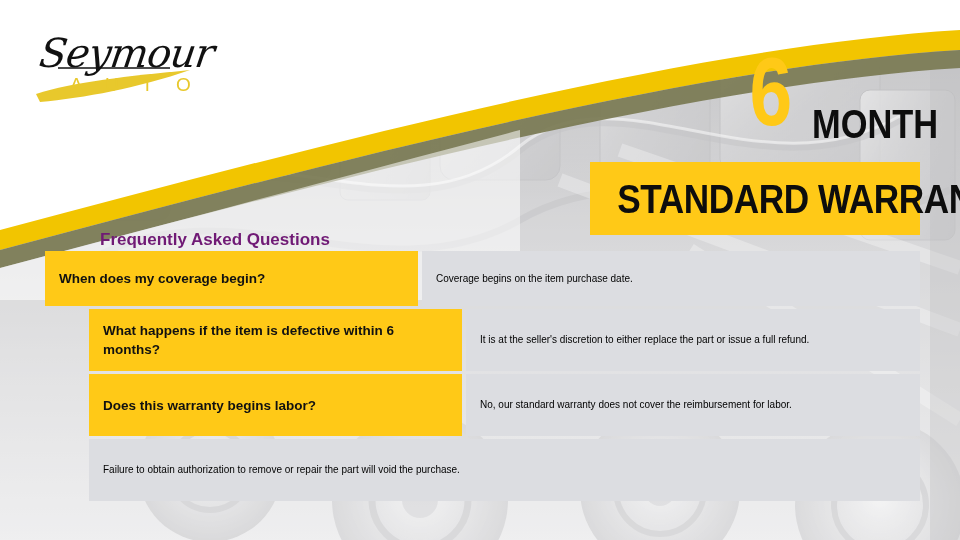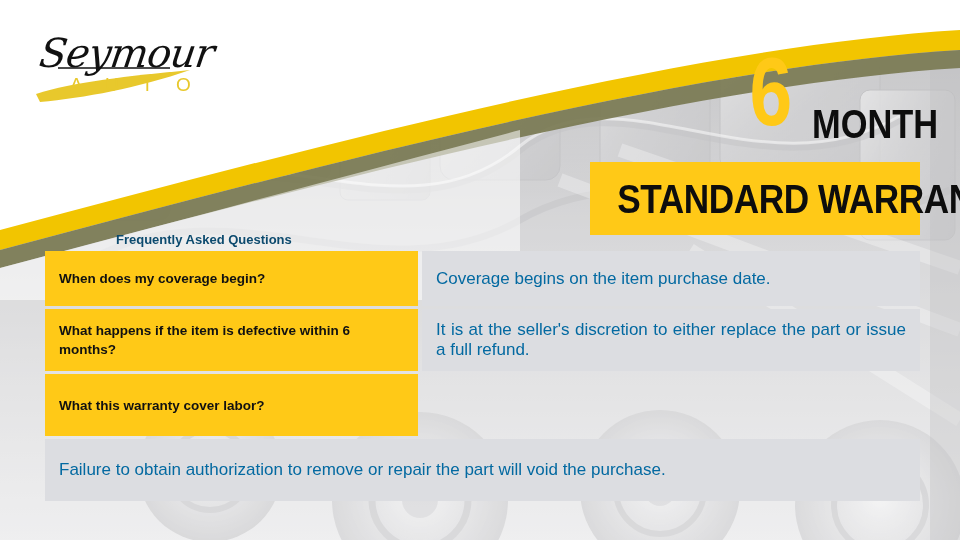--- a/index.html
+++ b/index.html
@@ -123,27 +123,27 @@
     line-height: 40px;
     color: #0D0D0D;
     white-space: nowrap;
     transform: scaleX(0.88);
     letter-spacing: -0.5px;
   }
 
   
   .faq-heading {
     position: absolute;
-    left: 116px;
+    left: 100px;
     top: 230px;
     font-family: "Liberation Sans", sans-serif;
     font-weight: bold;
-    font-size: 13px;
+    font-size: 17px;
     line-height: 20px;
-    color: #0c4a6e;
+    color: #701a75;
     white-space: nowrap;
   }
 
   
   .faq-table {
     position: absolute;
     left: 45px;
     top: 251px;
     width: 875px;
     display: flex;
@@ -174,29 +174,29 @@
   .faq-a {
     flex: 1 1 auto;
     background: #DCDDE1;
     display: flex;
     align-items: center;
     padding: 6px 14px 6px 14px;
     box-sizing: border-box;
   }
   .faq-a span {
     font-family: "Liberation Sans", sans-serif;
-    font-size: 17px;
+    font-size: 10px;
     line-height: 20px;
-    color: #0369a1;
+    color: #000000;
     text-align: justify;
     display: block;
     width: 100%;
   }
   .row-h1 { height: 55px; }
-  .row-h2 { height: 62px; }
+  .row-h2 { height: 62px; margin-left: 44px; }
 </style>
 </head>
 <body>
 
 <div id="slide">
 
   <div class="bg-photo">
     <svg viewBox="0 0 960 540" preserveAspectRatio="none" aria-hidden="true">
       <defs>
         <linearGradient id="gBase" x1="0" y1="0" x2="0" y2="1">
@@ -320,21 +320,24 @@
       <div class="faq-q">
         <span>What happens if the item is defective within 6 months?</span>
       </div>
       <div class="faq-a">
         <span>It is at the seller's discretion to either replace the part or issue a full refund.</span>
       </div>
     </div>
 
     <div class="faq-row row-h2">
       <div class="faq-q">
-        <span>What this warranty cover labor?</span>
+        <span>Does this warranty begins labor?</span>
+      </div>
+      <div class="faq-a">
+        <span>No, our standard warranty does not cover the reimbursement for labor.</span>
       </div>
     </div>
 
     <div class="faq-row row-h2">
       <div class="faq-a">
         <span>Failure to obtain authorization to remove or repair the part will void the purchase.</span>
       </div>
     </div>
 
   </div>

